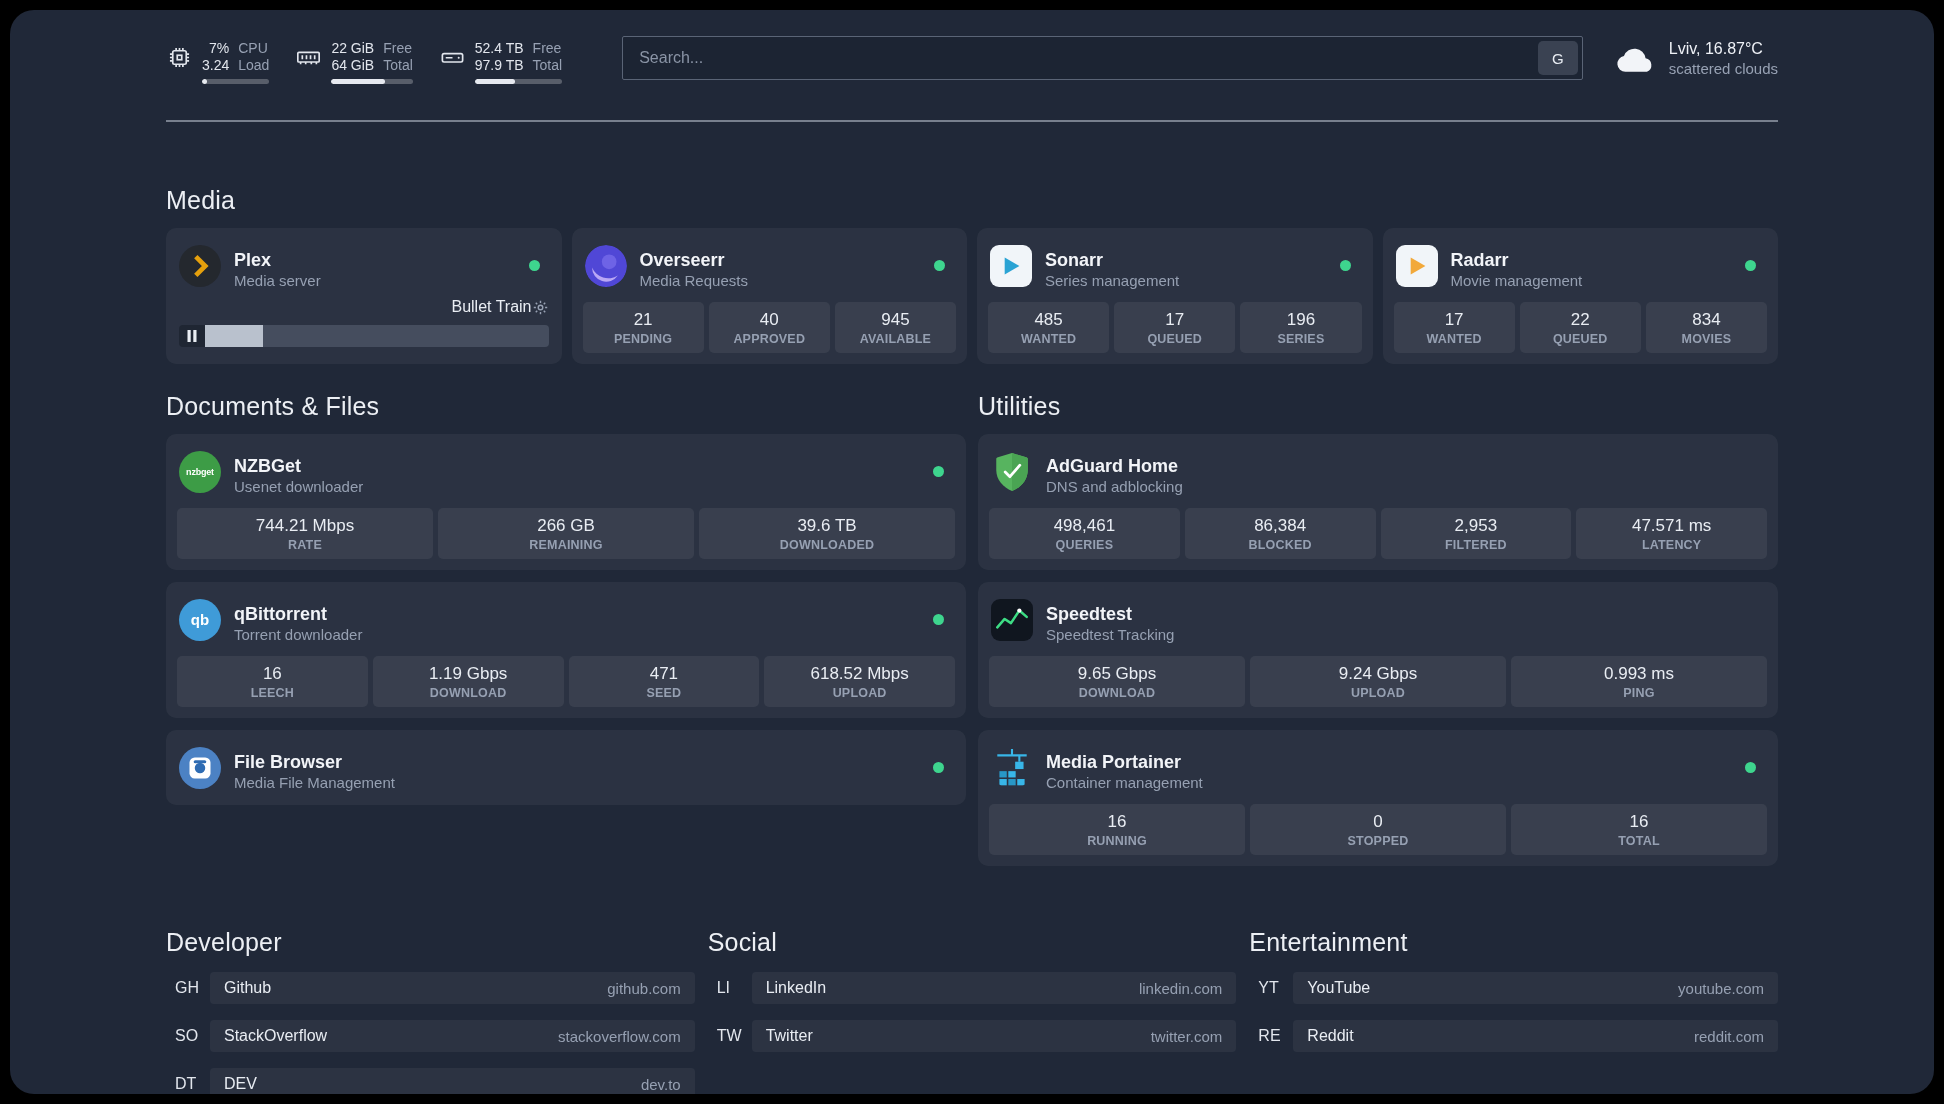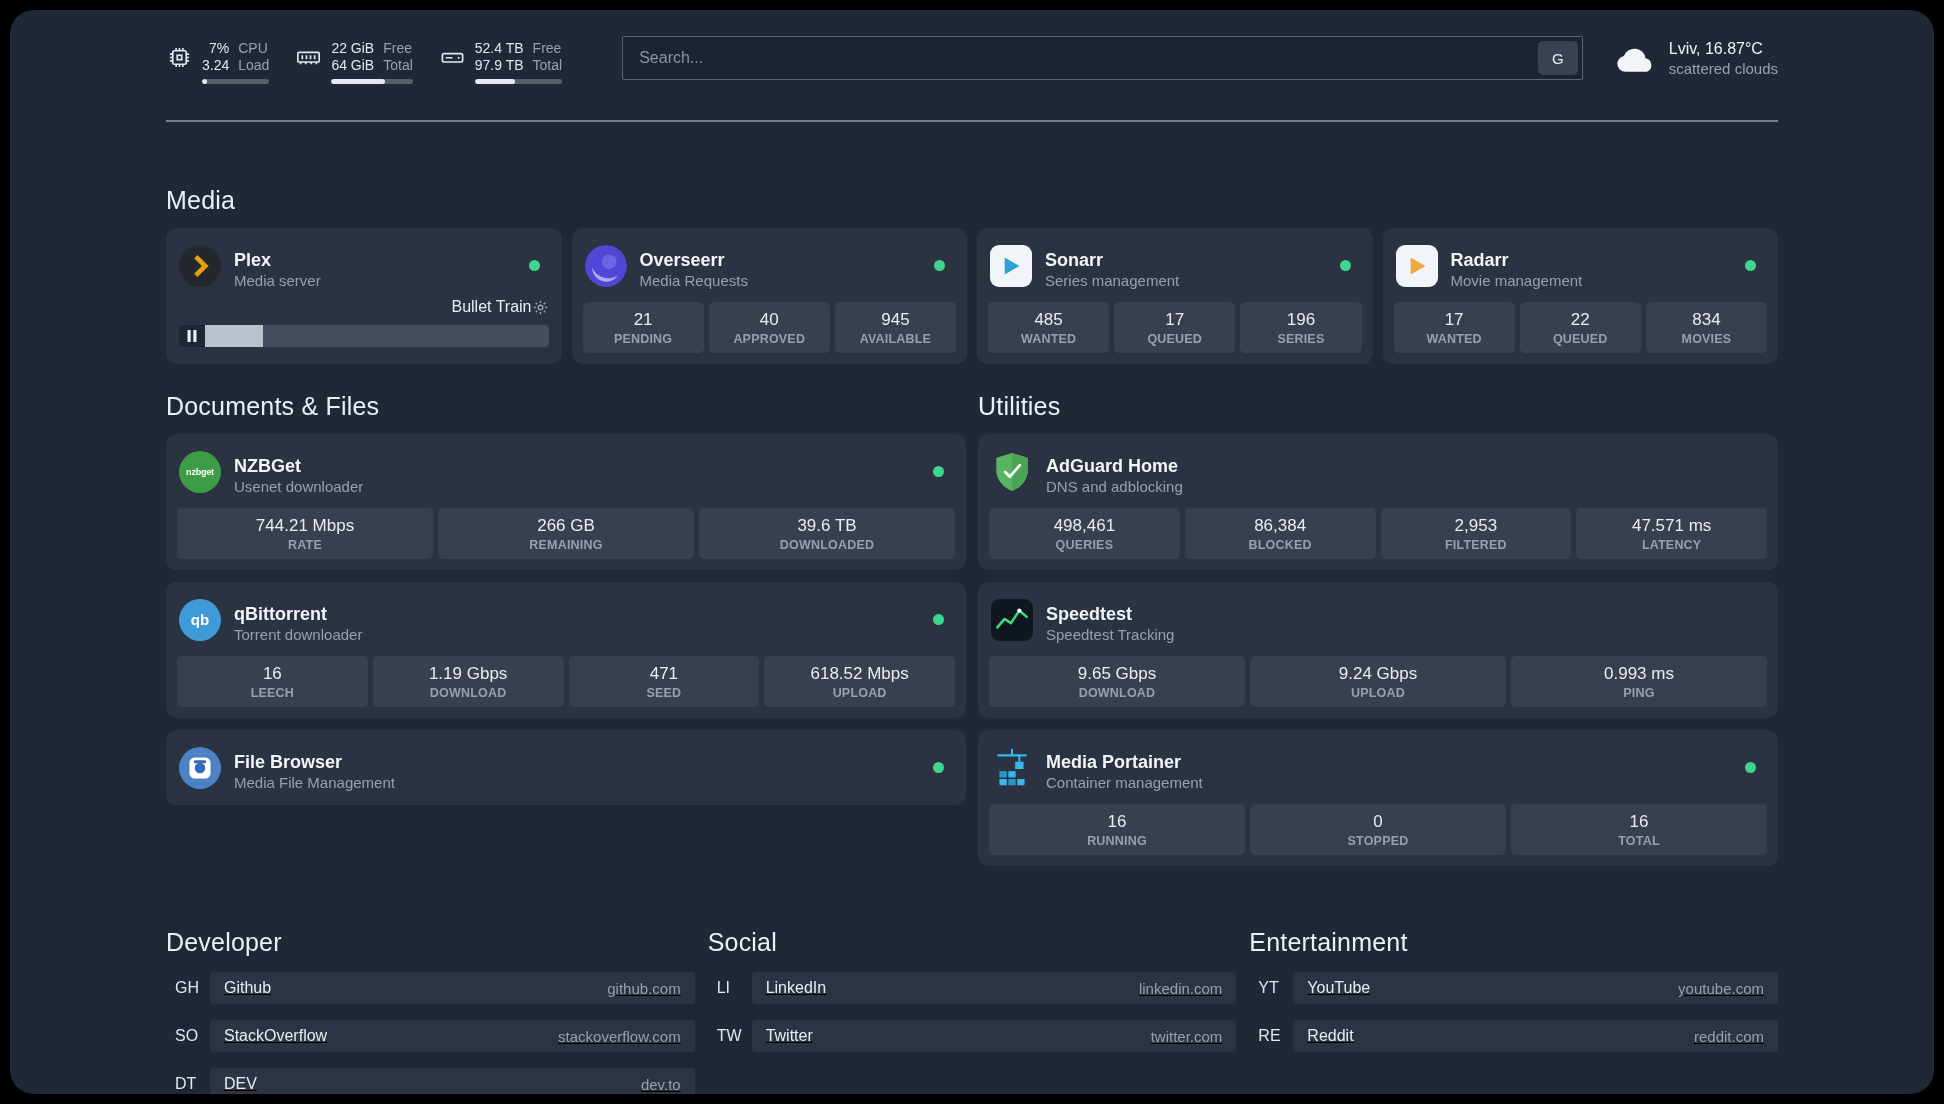--- a/index.html
+++ b/index.html
@@ -67,21 +67,21 @@
 
   .two-col { display:grid; grid-template-columns:1fr 1fr; gap:12px; margin-top:28px; }
   .col .section-title { margin-bottom:13px; }
   .col-cards { display:flex; flex-direction:column; gap:12px; }
 
   
   .bookmarks { display:grid; grid-template-columns:1fr 1fr 1fr; gap:13px; margin-top:62px; padding-bottom:40px; align-items:start; }
   .bookmarks .section-title { margin-bottom:15px; }
   .bm-row { display:flex; align-items:center; height:32px; margin-bottom:16px; }
   .bm-abbr { width:44px; padding-left:9px; font-size:16px; color:#e2e6ed; flex:none; }
-  .bm-pill { flex:1; height:100%; background:rgba(255,255,255,0.055); border-radius:4px; display:flex; align-items:center; justify-content:space-between; padding:0 14px; cursor:pointer;text-decoration:underline; }
+  .bm-pill { flex:1; height:100%; background:rgba(255,255,255,0.055); border-radius:4px; display:flex; align-items:center; justify-content:space-between; padding:0 14px; cursor:pointer; }
   .bm-name { font-size:16px; color:#e9edf3; }
   .bm-url { font-size:15px; color:#96a0b2; }
 
   
   .plex-bg { background:#24282e; }
   .sonarr-bg, .radarr-bg { background:#f1f5f9; }
   .nzbget-bg { background:#3d9c46; }
   .nzbget-txt { color:#fff; font-size:9px; font-weight:700; letter-spacing:-0.2px; }
   .qb-bg { background:#3f9bd8; }
   .qb-txt { color:#fff; font-size:15px; font-weight:700; }

